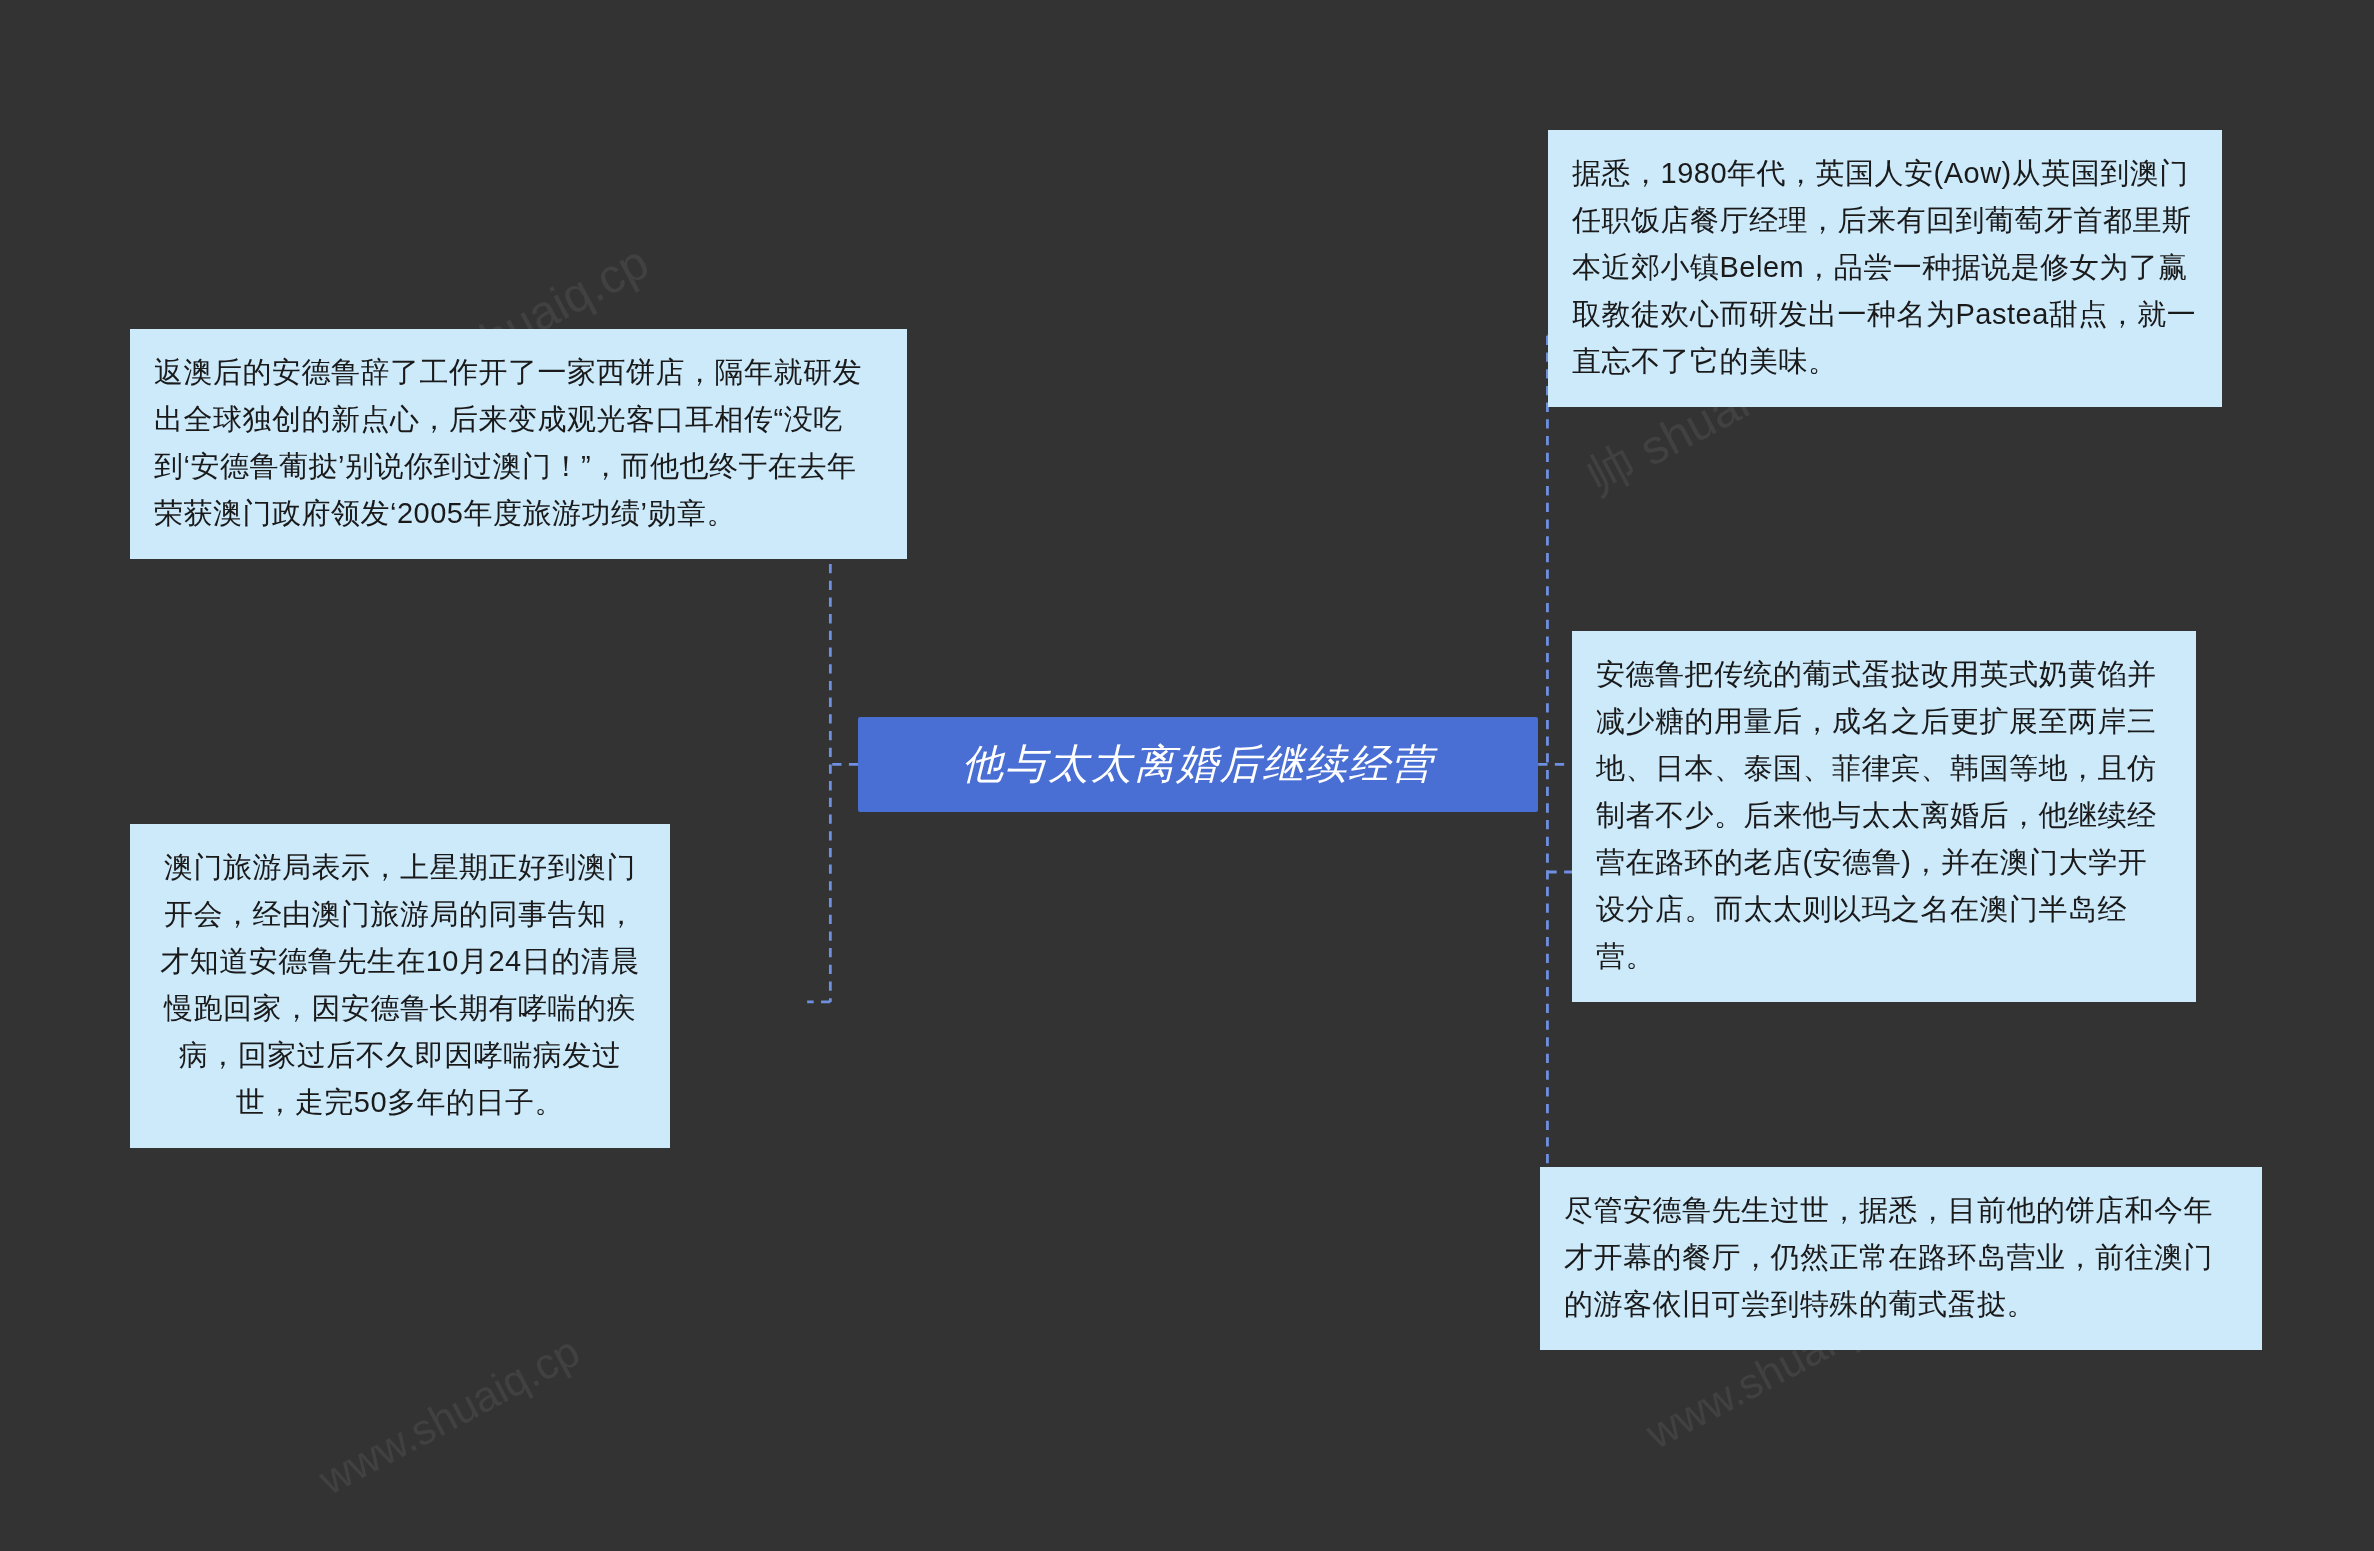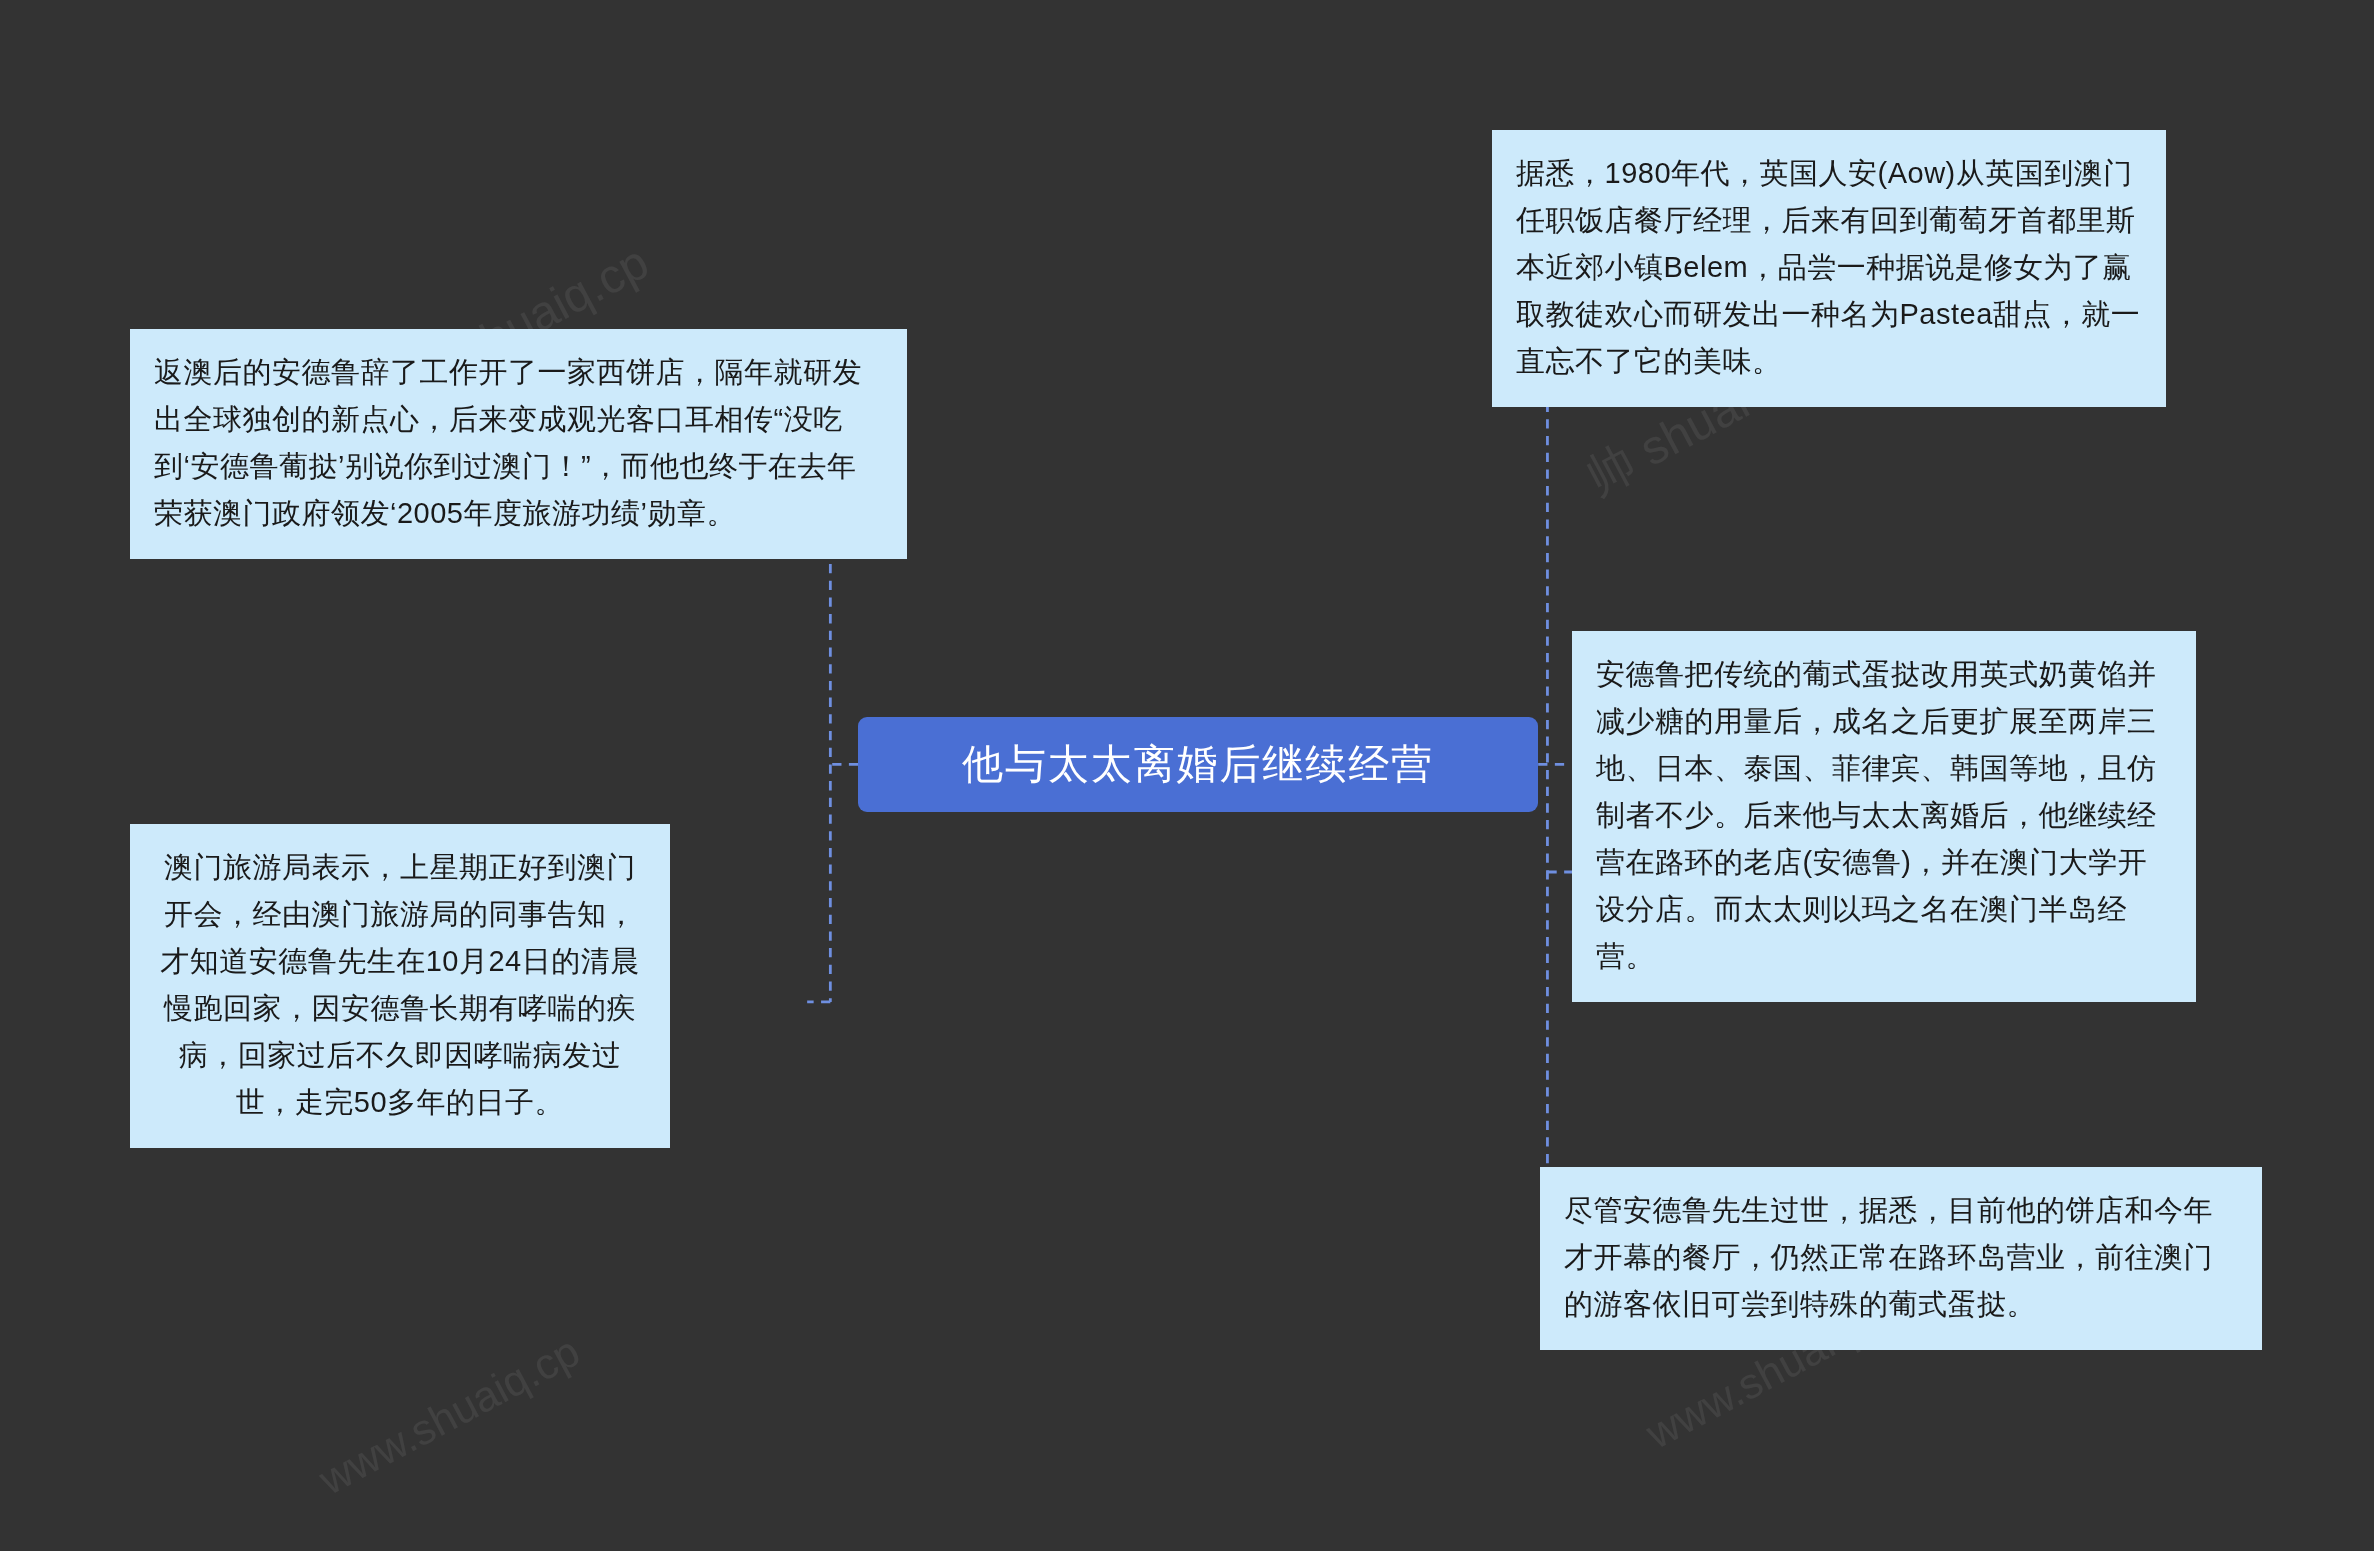--- a/index.html
+++ b/index.html
@@ -40,48 +40,49 @@
   }
 
   
   .center-node {
     position: absolute;
     left: 858px;
     top: 717px;
     width: 680px;
     height: 95px;
     background: #4a6fd4;
-    border-radius: 9px;
+    border-radius: 2px;
     display: flex;
     align-items: center;
     justify-content: center;
     color: #ffffff;
     font-size: 41px;
     letter-spacing: 1.9px;
     box-sizing: border-box;
     z-index: 3;
+    font-style: italic;
   }
 
   
   .leaf {
     position: absolute;
     background: #cdeafb;
     color: #1a1a1a;
     font-size: 29px;
     line-height: 1.62;
     padding: 20.4px 24px 22px 24px;
     box-sizing: border-box;
     letter-spacing: 0.5px;
     z-index: 2;
   }
 
   .leaf-l1 { left: 130px;  top: 329px;  width: 777px; }
   .leaf-l2 { left: 130px;  top: 824px;  width: 540px; text-align: center; }
 
-  .leaf-r1 { left: 1492px; top: 130px;  width: 674px; }
+  .leaf-r1 { left: 1548px; top: 130px;  width: 674px; }
   .leaf-r2 { left: 1572px; top: 631px;  width: 624px; }
   .leaf-r3 { left: 1540px; top: 1167px; width: 722px; }
 </style>
 </head>
 <body>
 
 <div class="watermark wm1">www.shuaiq.cp</div>
 <div class="watermark wm2">帅 shuai q</div>
 <div class="watermark wm3">www.shuaiq.cp</div>
 <div class="watermark wm4">www.shuaiq.cp</div>

